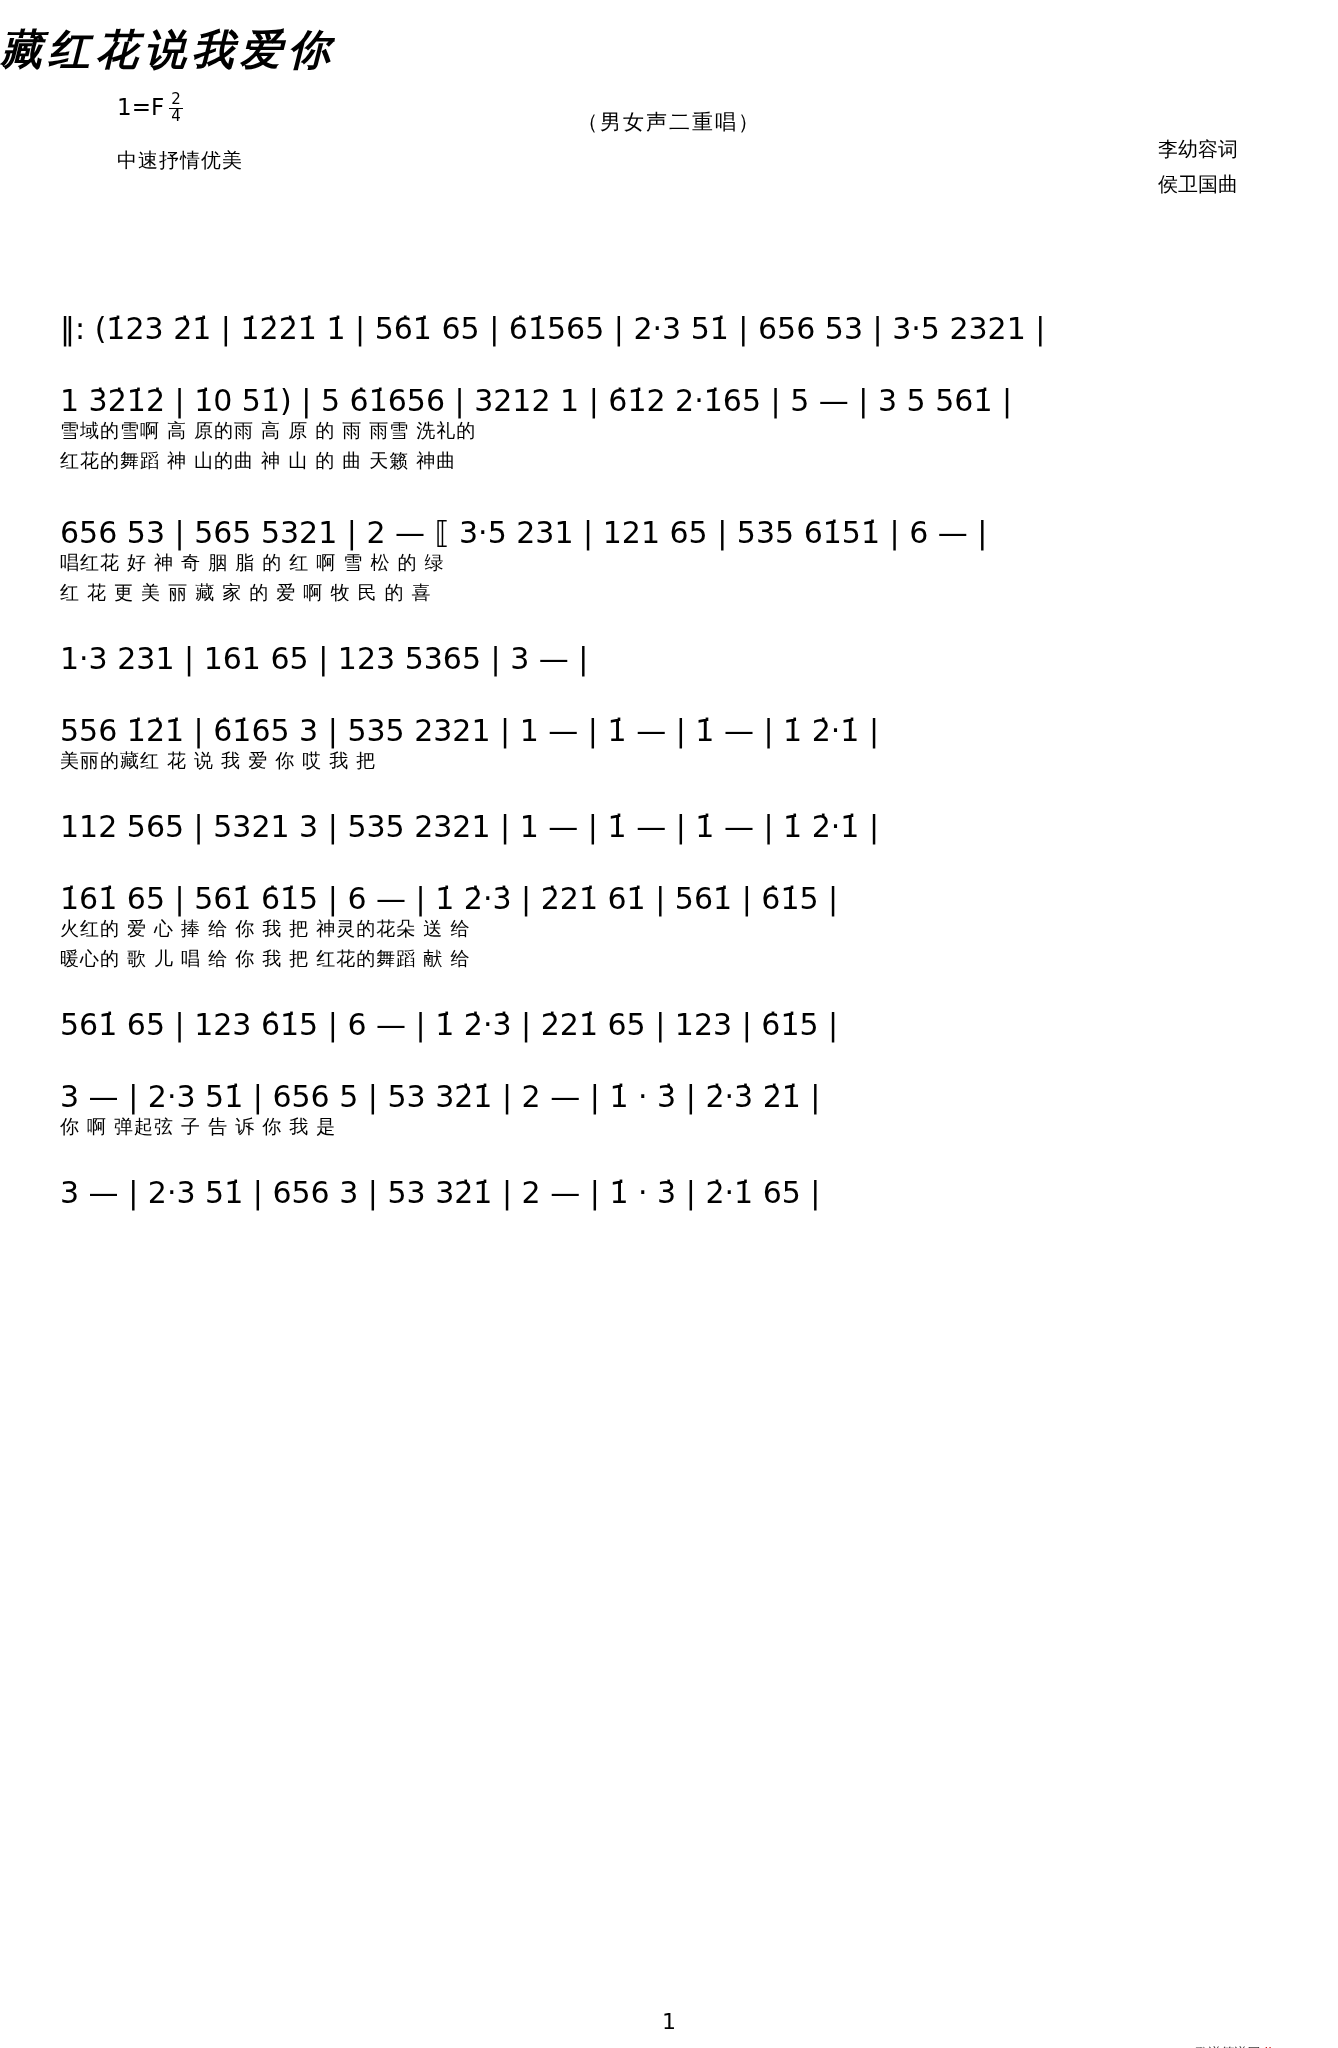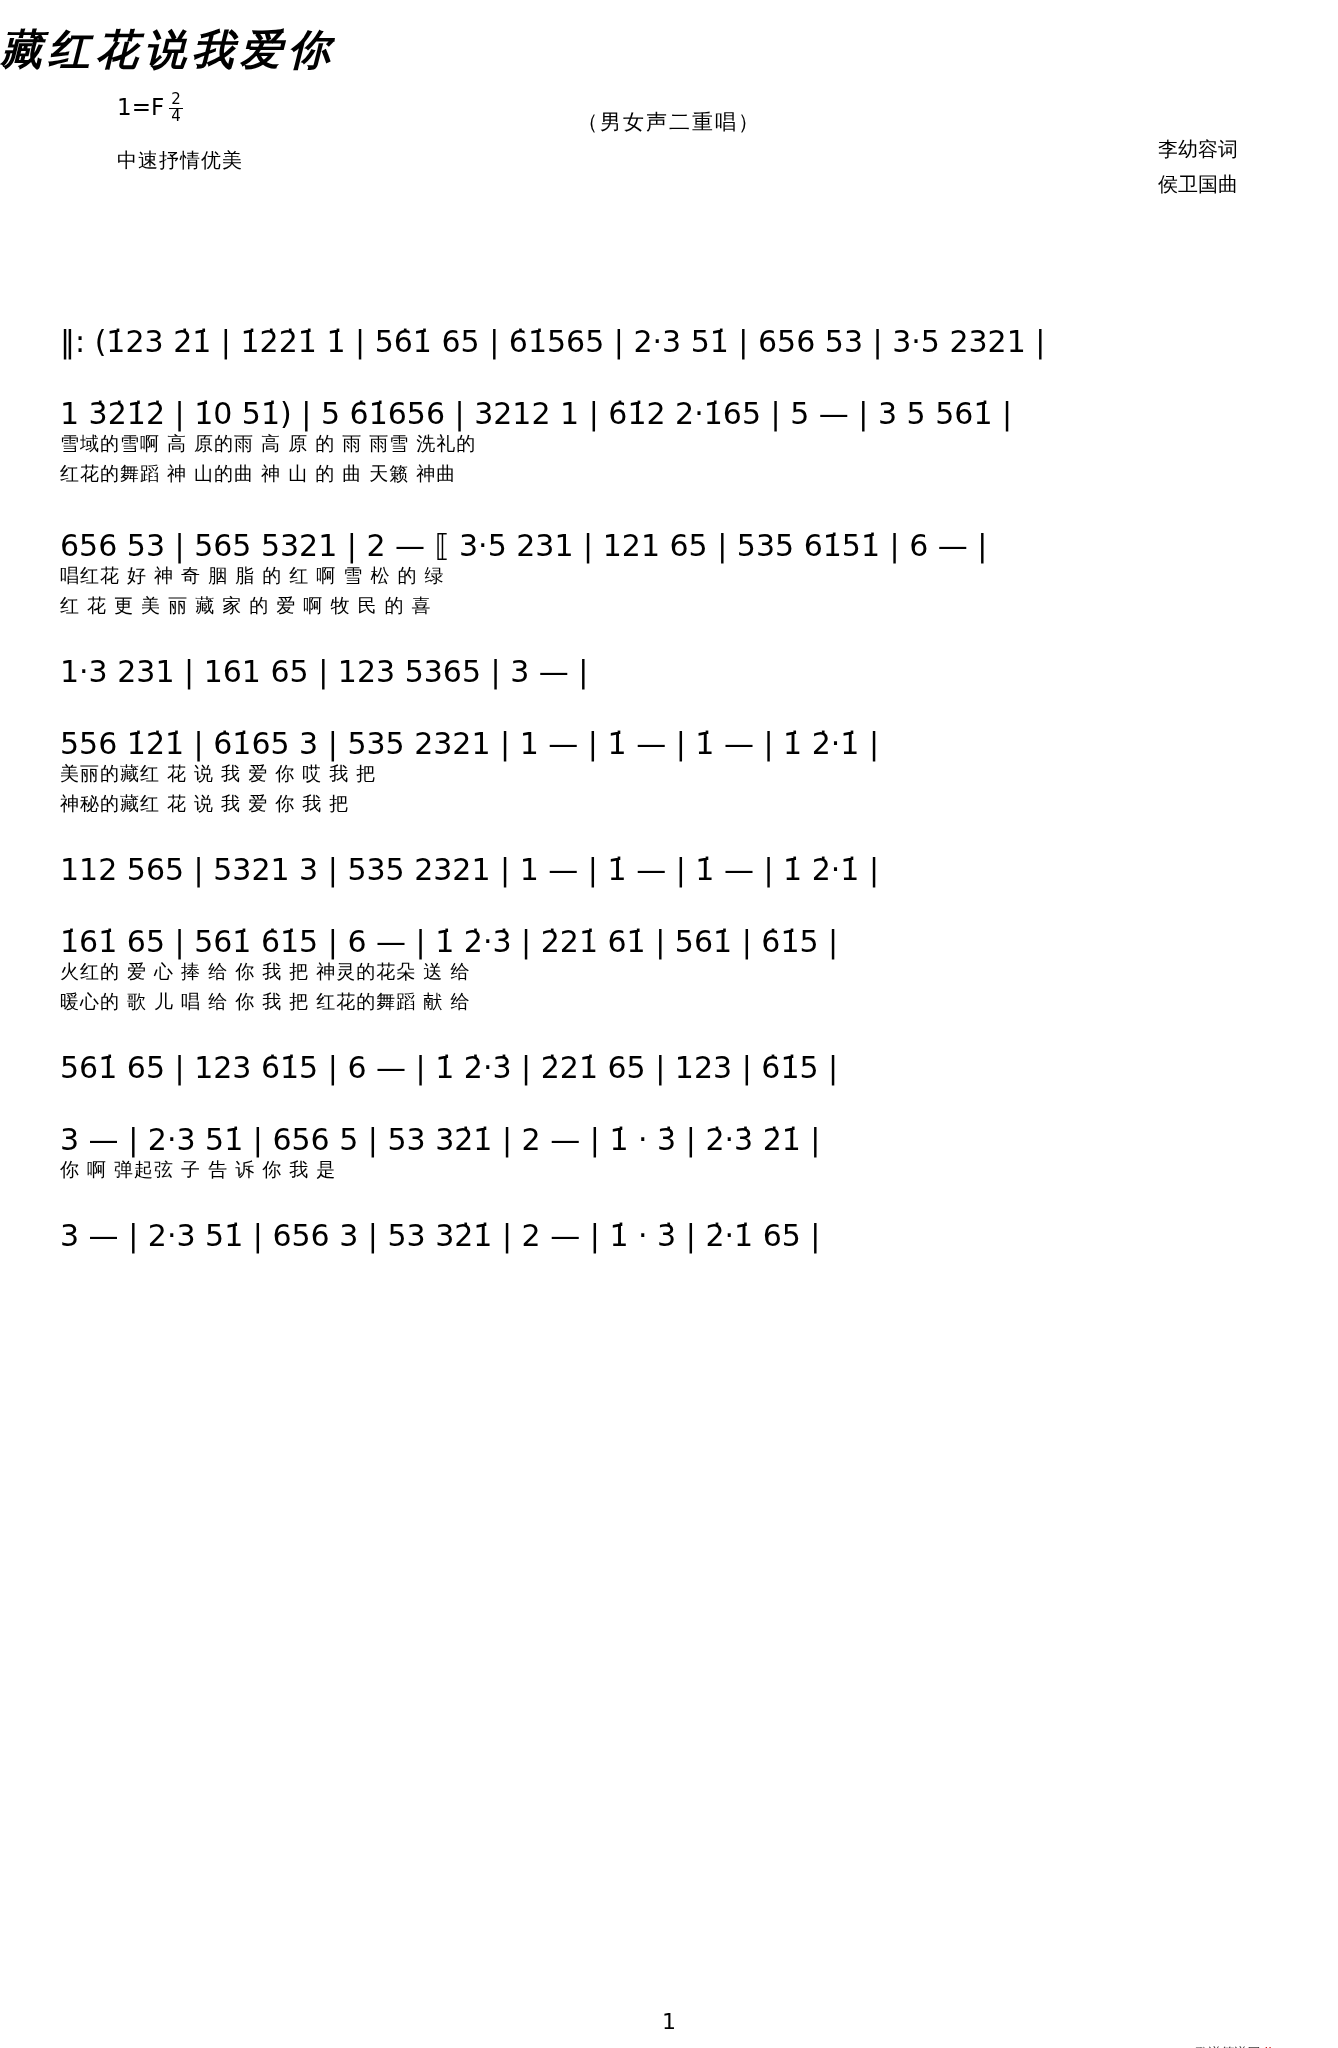--- a/index.html
+++ b/index.html
@@ -69,21 +69,21 @@
     top:110px;
     font-size:20px;
     text-align:right;
     line-height:1.75;
     font-family:"DejaVu Sans", sans-serif;
   }
 
   
   .systems{
     position:absolute;
-    top:271px;
+    top:258px;
     left:0;
     width:1198px;
   }
   .system{
     position:relative;
     margin-bottom:6px;
   }
   .staffline{
     display:flex;
     align-items:flex-end;
@@ -160,21 +160,20 @@
     <div class="system">
       <div class="staffline upper">656  53 | 565 5321 | 2  —  ⟦ 3·5 231 | 121  65 | 535 61̇51̇ | 6  —  |</div>
       <div class="lyricline">唱红花  好 神  奇      胭  脂 的 红  啊  雪 松 的 绿</div>
       <div class="lyricline">红 花  更 美  丽      藏  家 的 爱  啊  牧 民 的 喜</div>
       <div class="staffline lower">1·3 231 | 161  65 | 123 5365 | 3  —  |</div>
     </div>
 
     <div class="system">
       <div class="staffline upper">556 1̇2̇1̇ | 6̇1̇65  3 | 535 2321 | 1  —  | 1̇  —  | 1̇  —  | 1̇  2̇·1̇ |</div>
       <div class="lyricline">美丽的藏红  花     说 我  爱    你                哎                       我     把</div>
-      <div class="lyricline">神秘的藏红  花     说 我  爱    你                                             我     把</div>
       <div class="staffline lower">112 565 | 5321  3 | 535 2321 | 1  —  | 1̇  —  | 1̇  —  | 1̇  2̇·1̇ |</div>
     </div>
 
     <div class="system">
       <div class="staffline upper">1̇61̇  65 | 561̇  6̇1̇5 | 6  —  | 1̇  2̇·3̇ | 2̇21̇  61̇ | 561̇ | 6̇1̇5 |</div>
       <div class="lyricline">火红的  爱 心  捧   给     你        我  把       神灵的花朵  送    给</div>
       <div class="lyricline">暖心的  歌 儿  唱   给     你        我  把       红花的舞蹈  献    给</div>
       <div class="staffline lower">561̇  65 | 123  6̇1̇5 | 6  —  | 1̇  2̇·3̇ | 2̇21̇  65 | 123 | 6̇1̇5 |</div>
     </div>
 

